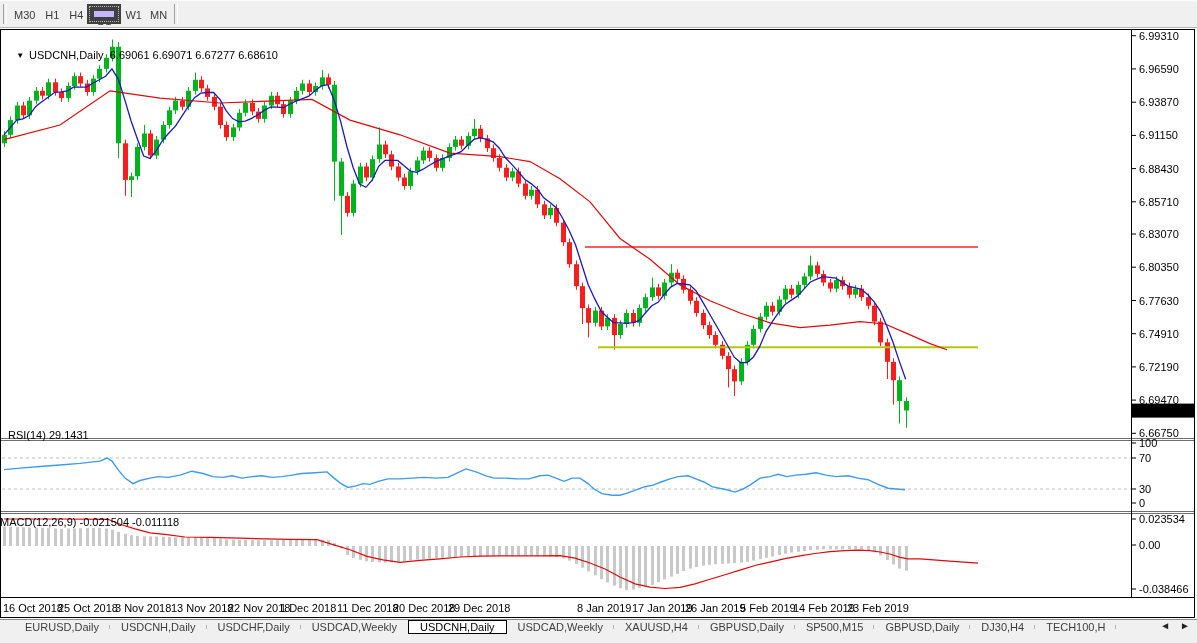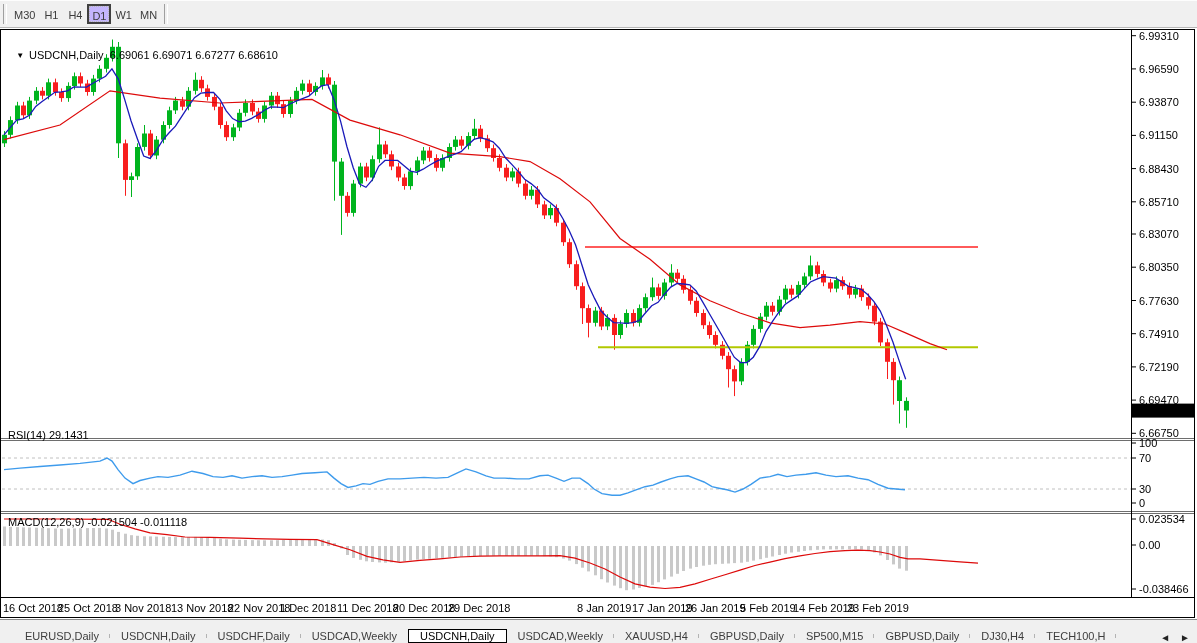--- a/index.html
+++ b/index.html
@@ -3,32 +3,32 @@
 <meta charset="utf-8">
 <style>
   html,body{margin:0;padding:0;background:#fff;}
   body{width:1197px;height:643px;overflow:hidden;position:relative;
        font-family:"Liberation Sans",sans-serif;font-size:11px;color:#000;}
   
   .toolbar{position:absolute;top:0;left:0;width:1197px;height:28px;background:#f0f0f0;
            border-top:1px solid #fdfdfd;border-bottom:1px solid #b6b6b6;
            display:flex;align-items:center;box-sizing:border-box;}
   .groove{width:2px;height:20px;border-left:1px solid #9f9f9f;border-right:1px solid #fff;margin:0 3px;}
-  .tf-btn{min-width:24px;height:20px;line-height:20px;text-align:center;color:#3c3c3c;
+  .tf-btn{min-width:24px;height:20px;line-height:20px;text-align:right;color:#3c3c3c;
           padding:0 3px;border:1px solid transparent;box-sizing:border-box;}
-  .tf-btn.active{background:#c4b5fd;border:2px solid #404040;outline:1px dotted #b9b9b9;outline-offset:-3px;}
+  .tf-btn.active{background:#c4b5fd;border:7px solid #404040;outline:1px dotted #b9b9b9;outline-offset:-3px;}
   
   .overlay{position:absolute;white-space:pre;z-index:5;}
   #chart-title{top:37px;left:10px;color:#000;}
   #chart-title .tri{font-size:8px;vertical-align:1px;margin-right:5px;}
   #rsi-label{top:429px;left:8px;}
-  #macd-label{top:516px;left:8px;}
+  #macd-label{top:516px;left:0;}
   
   .tabbar{position:absolute;top:619px;left:0;width:1197px;height:24px;background:#f0f0f0;
-          border-top:1px solid #8c8c8c;display:flex;align-items:flex-end;box-sizing:border-box;color:#3d3d3d;}
+          border-top:1px solid #8c8c8c;display:flex;align-items:flex-start;box-sizing:border-box;color:#3d3d3d;}
   .tabbar .spacer{width:14px;}
   .tab{display:flex;align-items:center;padding:0 11px;cursor:default;position:relative;}
   .tab.sep:after{content:"";position:absolute;right:0;top:5px;bottom:5px;width:1px;background:#b3b3b3;}
   .tab.active{background:#fff;border:1px solid #000;color:#000;margin-top:0;box-sizing:border-box;}
   .tab-arrows{margin-left:auto;display:flex;align-items:center;gap:10px;padding:0 7px;color:#222;font-size:10px;}
   svg text{font-family:"Liberation Sans",sans-serif;font-size:11px;fill:#000;}
 </style>
 </head>
 <body>
 

